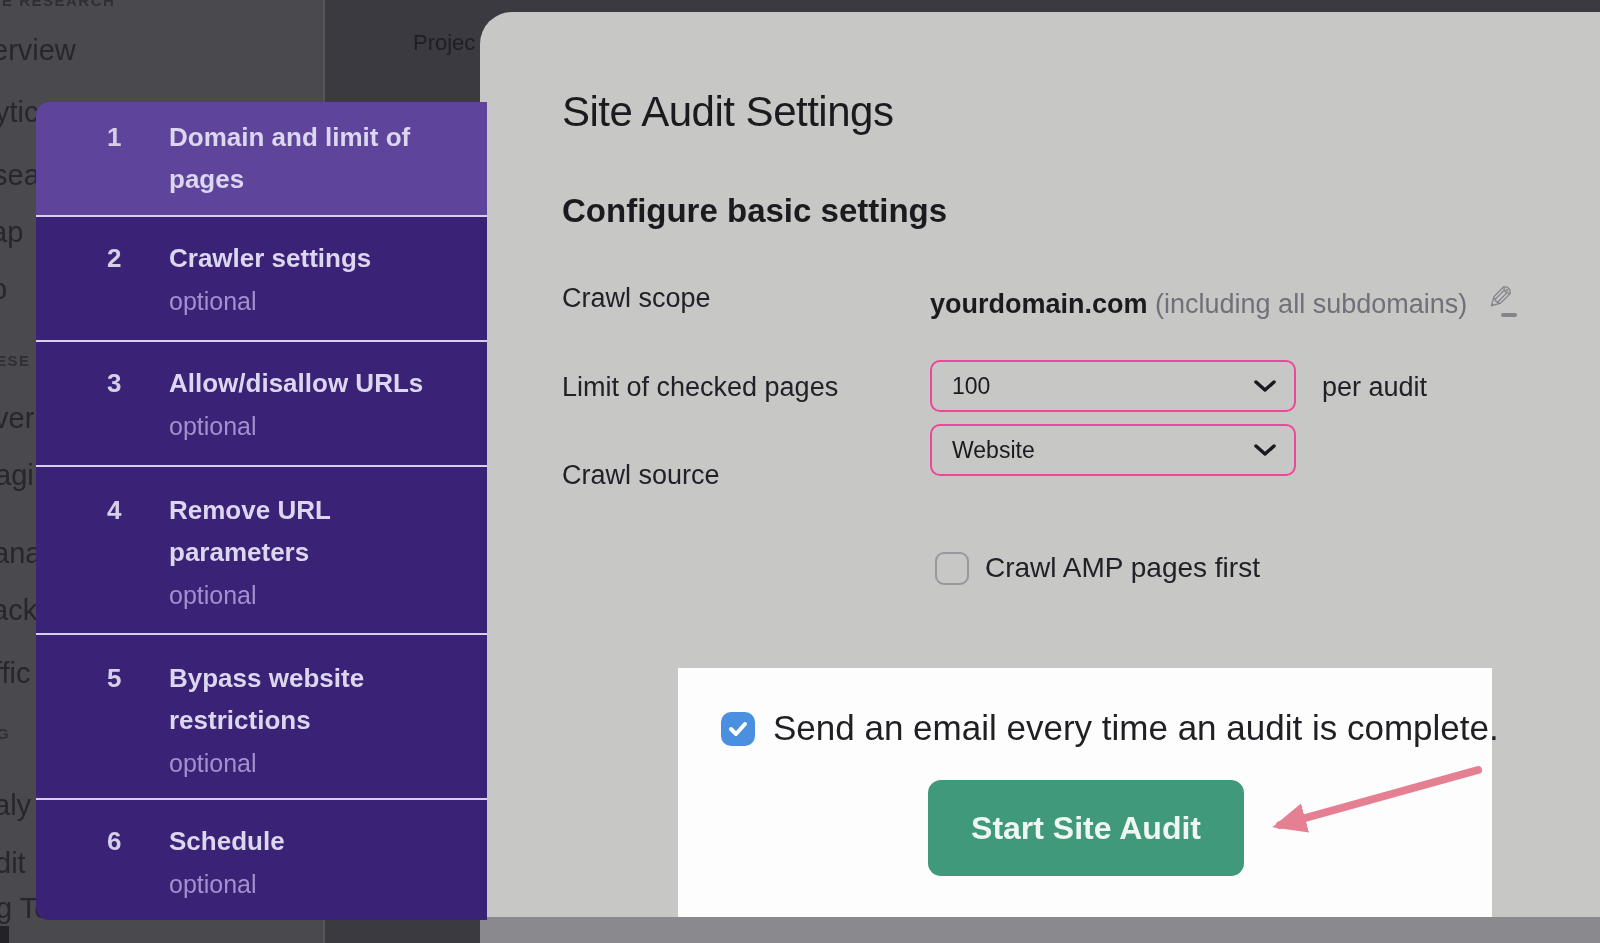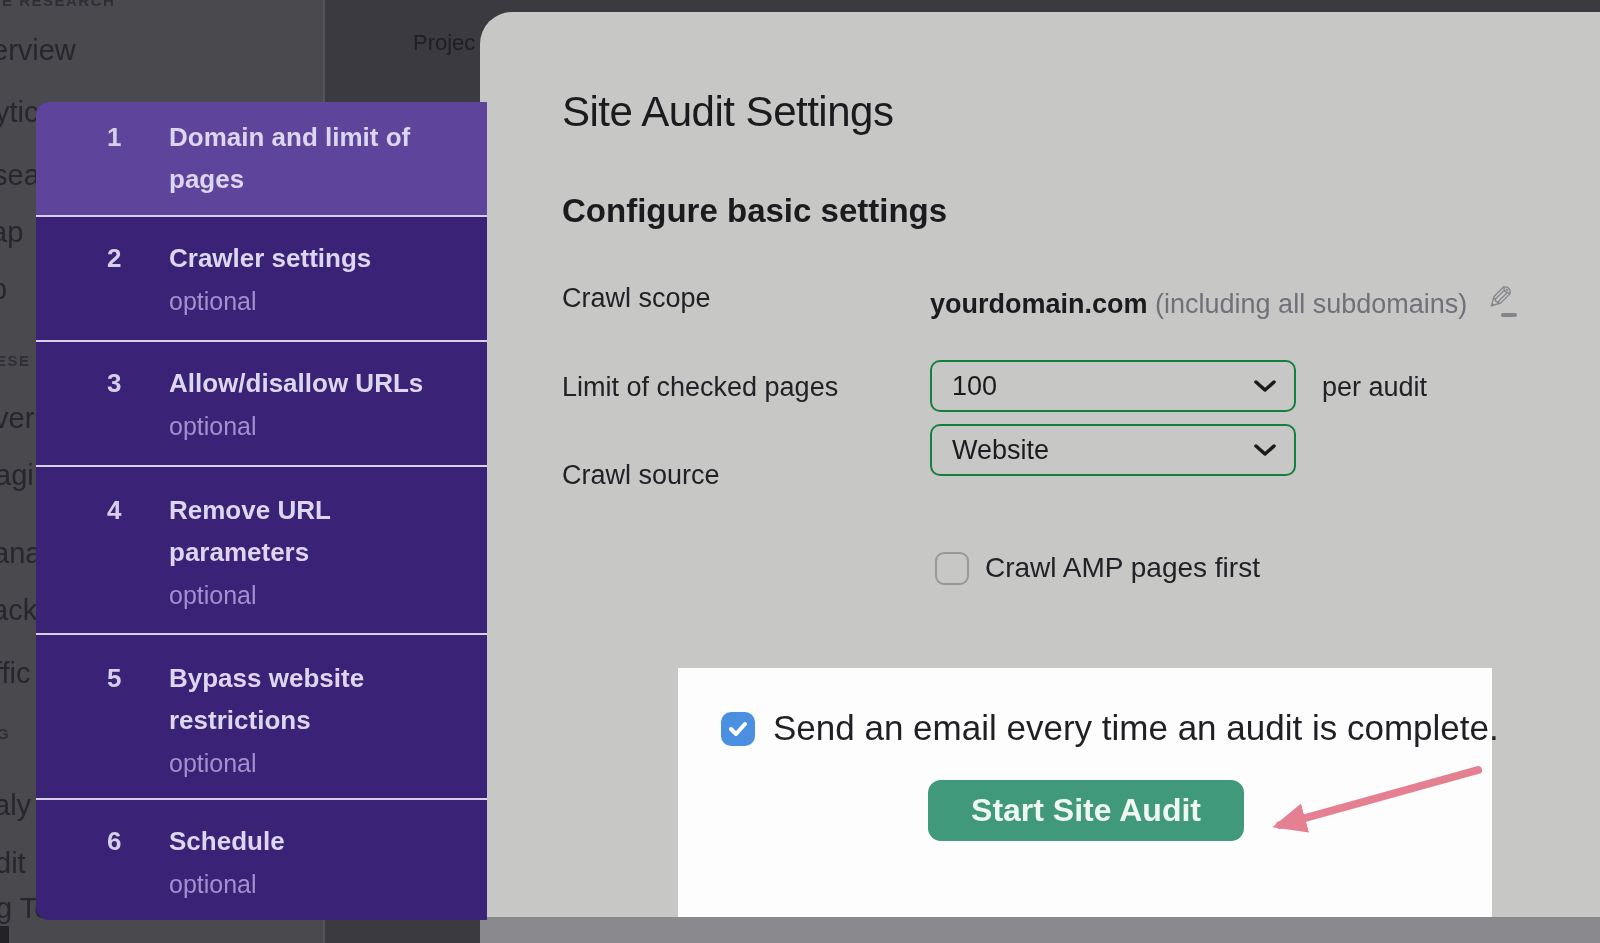--- a/index.html
+++ b/index.html
@@ -26,39 +26,39 @@
   .row-label { position:absolute; left:82px; font-size:27px; color:#212127; }
   .scope-value { position:absolute; left:450px; top:271px; font-size:27px; color:#1b1b1f; white-space:nowrap; }
   .scope-value b { font-weight:bold; }
   .scope-note { color:#70707a; }
   .edit-icon { display:inline-block; position:relative; margin-left:12px; width:36px; height:36px; vertical-align:-6px; cursor:pointer; }
   .edit-icon .glyph { position:absolute; left:0; top:-4px; font-size:32px; color:#84848c; transform:scaleX(-1); }
   .edit-icon .bar { position:absolute; left:14px; bottom:2px; width:16px; height:4px; background:#84848c; border-radius:2px; }
 
   .dropdown {
     position:absolute; left:450px; width:366px; height:52px;
-    border:2px solid #15803d; border-radius:10px;
+    border:2px solid #ec4899; border-radius:10px;
     display:flex; align-items:center; padding:0 18px 0 20px;
-    font-size:27px; color:#1b1b1f; cursor:pointer;
+    font-size:23px; color:#1b1b1f; cursor:pointer;
   }
   .dropdown .chev { margin-left:auto; }
   .suffix { position:absolute; left:842px; top:360px; font-size:27px; color:#212127; }
 
   .amp-box { position:absolute; left:455px; top:540px; width:34px; height:33px; border:2px solid #97979c; border-radius:9px; cursor:pointer; }
   .amp-label { position:absolute; left:505px; top:540px; font-size:28px; color:#212127; }
 
   
   .hl-box { position:absolute; left:198px; top:656px; width:814px; height:249px; background:#fdfdfd; }
   .email-cb {
     position:absolute; left:43px; top:44px; width:34px; height:34px;
     background:#4a8fe0; border-radius:10px; display:flex; align-items:center; justify-content:center; cursor:pointer;
   }
   .email-label { position:absolute; left:95px; top:40px; font-size:35px; color:#1f1f24; white-space:nowrap; }
   .start-btn {
-    position:absolute; left:250px; top:112px; width:316px; height:61px;
+    position:absolute; left:250px; top:112px; width:316px; height:96px;
     background:#3f997a; border:none; border-radius:13px;
     color:#f0f7f3; font-size:32px; font-weight:bold;
     font-family:"Liberation Sans","DejaVu Sans",sans-serif;
     display:flex; align-items:center; justify-content:center; cursor:pointer;
   }
   .arrow-svg { position:absolute; left:758px; top:740px; pointer-events:none; }
 
   .bottom-strip { position:absolute; left:480px; top:917px; width:1120px; height:26px; background:#8a8a8e; }
 
   

